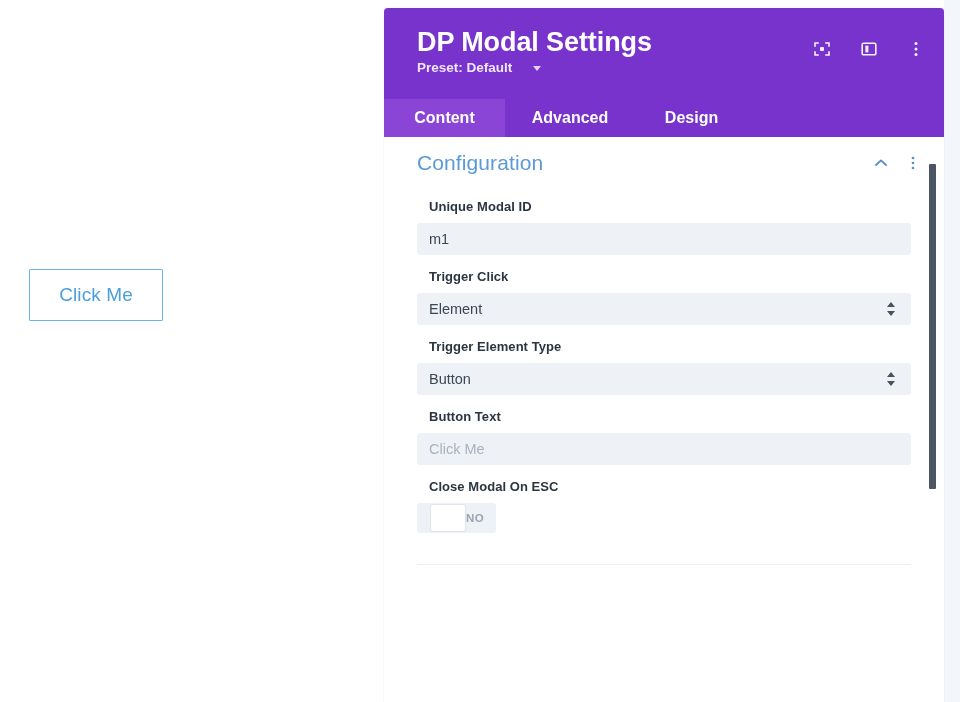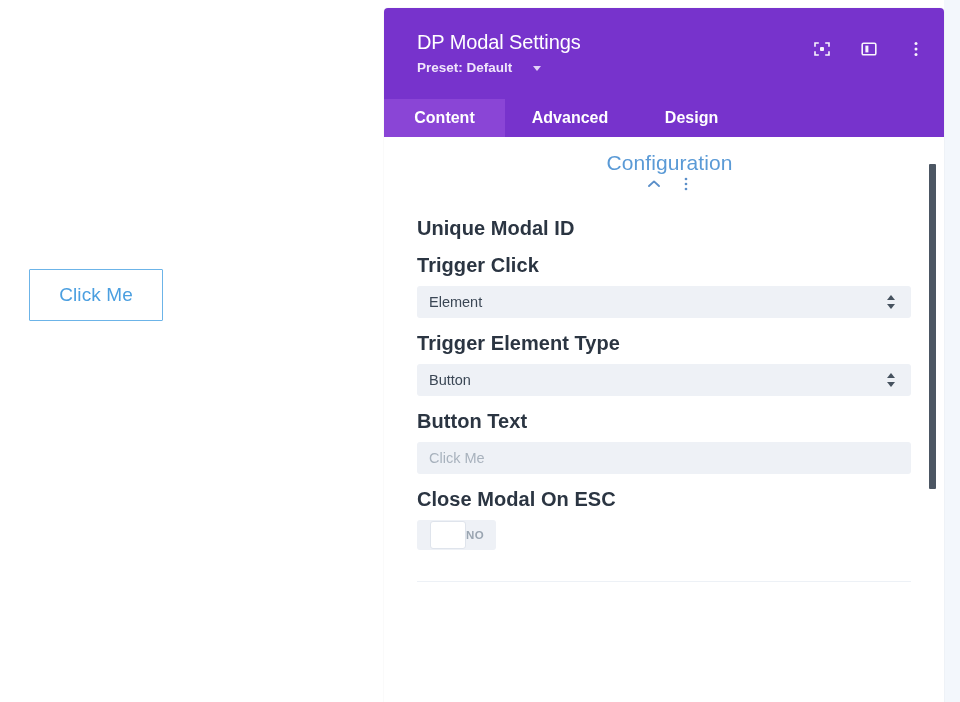--- a/index.html
+++ b/index.html
@@ -57,22 +57,22 @@
 
   
   .panel-header {
     position: relative;
     height: 91px;
     background: #7733cc;
     padding: 21px 24px 0 33px;
   }
   .panel-title {
     color: #ffffff;
-    font-size: 20px;
-    font-weight: normal;
+    font-size: 27px;
+    font-weight: bold;
     line-height: 27px;
     letter-spacing: -0.1px;
   }
   .panel-preset {
     margin-top: 4px;
     color: #f0e6fb;
     font-size: 13.5px;
     font-weight: bold;
     display: inline-flex;
     align-items: center;
@@ -129,39 +129,38 @@
     position: relative;
     height: 565px;
     background: #ffffff;
     overflow: hidden;
   }
 
   .section-head {
     display: flex;
     align-items: center;
     padding: 14px 22px 10px 33px;
-    flex-direction: column;
   }
   .section-head .stitle {
     flex: 1;
     font-size: 21px;
     color: #5a9ad6;
     letter-spacing: .1px;
   }
   .section-head .stitle.collapsed { color: #a8b6c6; }
   .sec-icons { display: flex; align-items: center; gap: 14px; }
   .sec-ic { width: 18px; height: 18px; display:flex; align-items:center; justify-content:center; cursor: pointer; }
 
   .fields { padding: 0 33px; }
   .field { margin-bottom: 4px; }
   .field-label {
-    font-size: 20px;
+    font-size: 13px;
     color: #2b3542;
     font-weight: bold;
-    margin: 14px 0 9px 0;
+    margin: 14px 0 9px 12px;
     letter-spacing: .05px;
   }
   .control {
     height: 32px;
     background: #eef1f6;
     border: none;
     border-radius: 3px;
     width: 100%;
     display: flex;
     align-items: center;
@@ -319,20 +318,23 @@
               <circle cx="8" cy="13" r="1.35" fill="#5b8fc9"></circle>
             </svg>
           </div>
         </div>
       </div>
 
       <div class="fields">
 
         <div class="field">
           <div class="field-label">Unique Modal ID</div>
+          <div class="control">
+            <span>m1</span>
+          </div>
         </div>
 
         <div class="field">
           <div class="field-label">Trigger Click</div>
           <div class="control select">
             <span>Element</span>
             <span class="updown">
               <i class="up"></i>
                 <i class="down"></i>
             </span>

